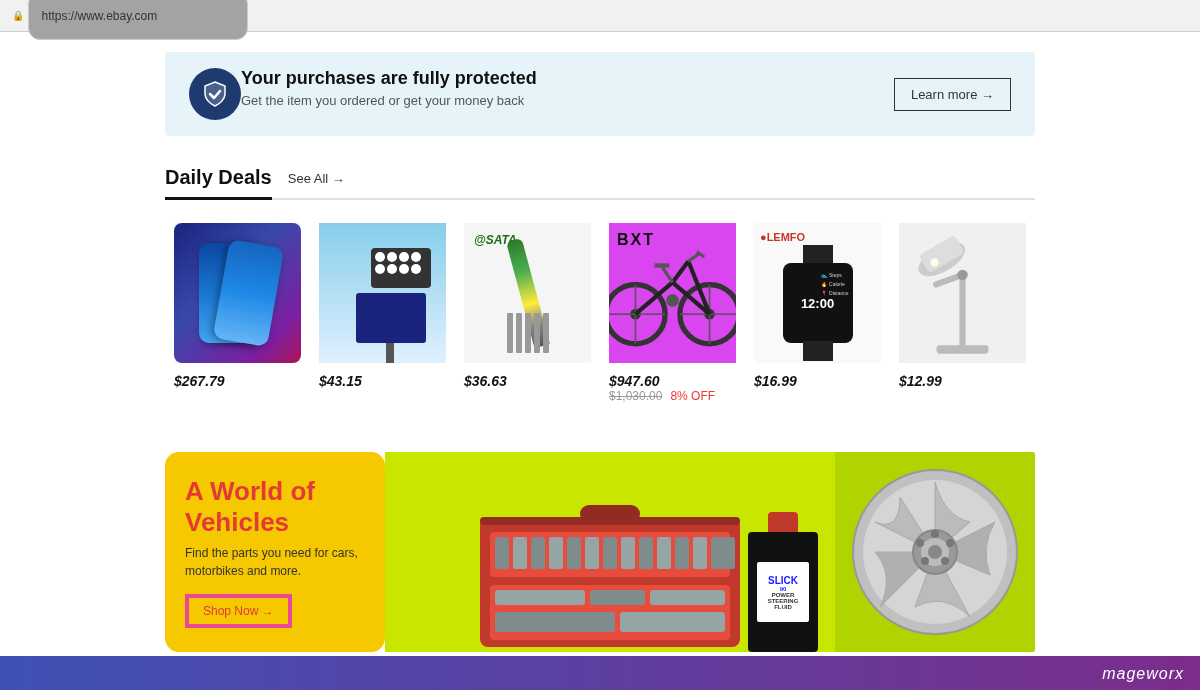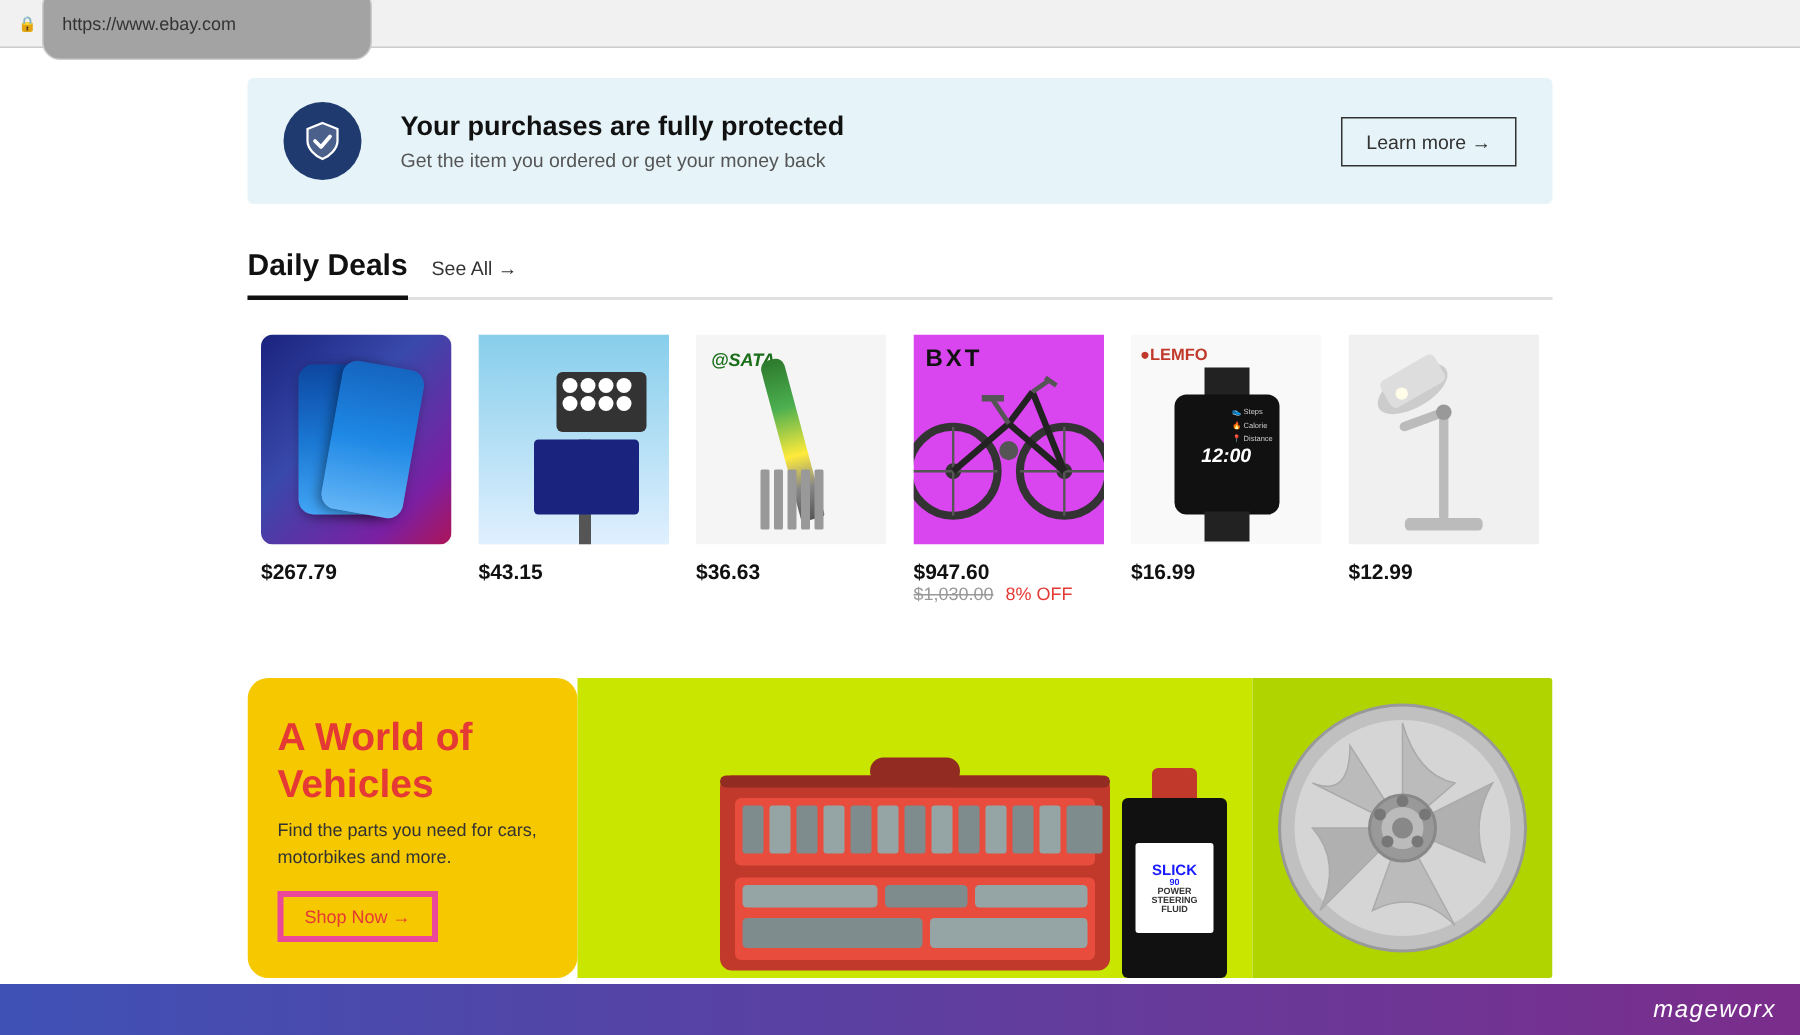--- a/index.html
+++ b/index.html
@@ -52,22 +52,22 @@
       border-radius: 4px;
       margin: 20px auto;
       max-width: 870px;
       padding: 16px 24px;
       display: flex;
       align-items: center;
       justify-content: space-between;
     }
     .banner-left {
       display: flex;
-      align-items: center;
-      gap: 26px;
+      align-items: flex-start;
+      gap: 0;
     }
     .shield-circle {
       width: 52px;
       height: 52px;
       background: #1e3a6e;
       border-radius: 50%;
       display: flex;
       align-items: center;
       justify-content: center;
       flex-shrink: 0;
@@ -146,20 +146,21 @@
     .product-image-box svg,
     .product-image-box .product-placeholder {
       width: 100%;
       height: 100%;
     }
 
     .product-price {
       font-size: 14px;
       font-weight: bold;
       color: #111;
+      font-style: italic;
     }
     .product-original-price {
       font-size: 12px;
       color: #999;
       text-decoration: line-through;
       margin-right: 4px;
     }
     .product-discount {
       font-size: 12px;
       color: #e53935;
@@ -456,21 +457,20 @@
       background: #222;
       position: absolute;
       bottom: -18px;
       left: 50%;
       transform: translateX(-50%);
     }
     .watch-time {
       color: #fff;
       font-size: 13px;
       font-weight: bold;
-      font-style: italic;
     }
     .watch-info {
       position: absolute;
       right: 4px;
       top: 8px;
       font-size: 5px;
       color: #ccc;
       line-height: 1.8;
     }
 

